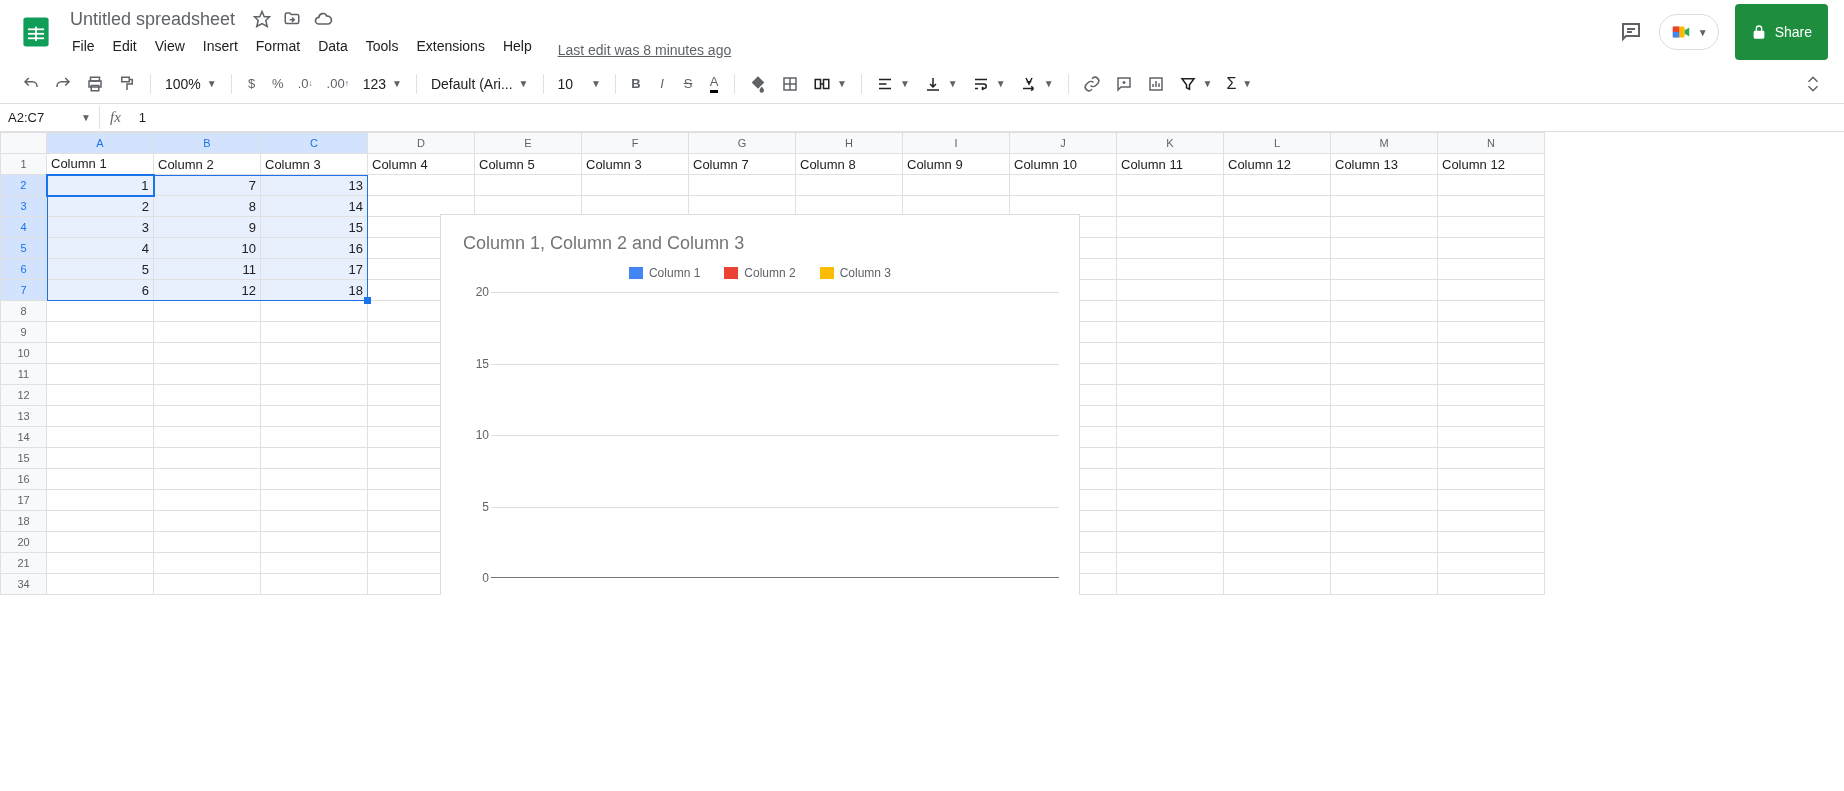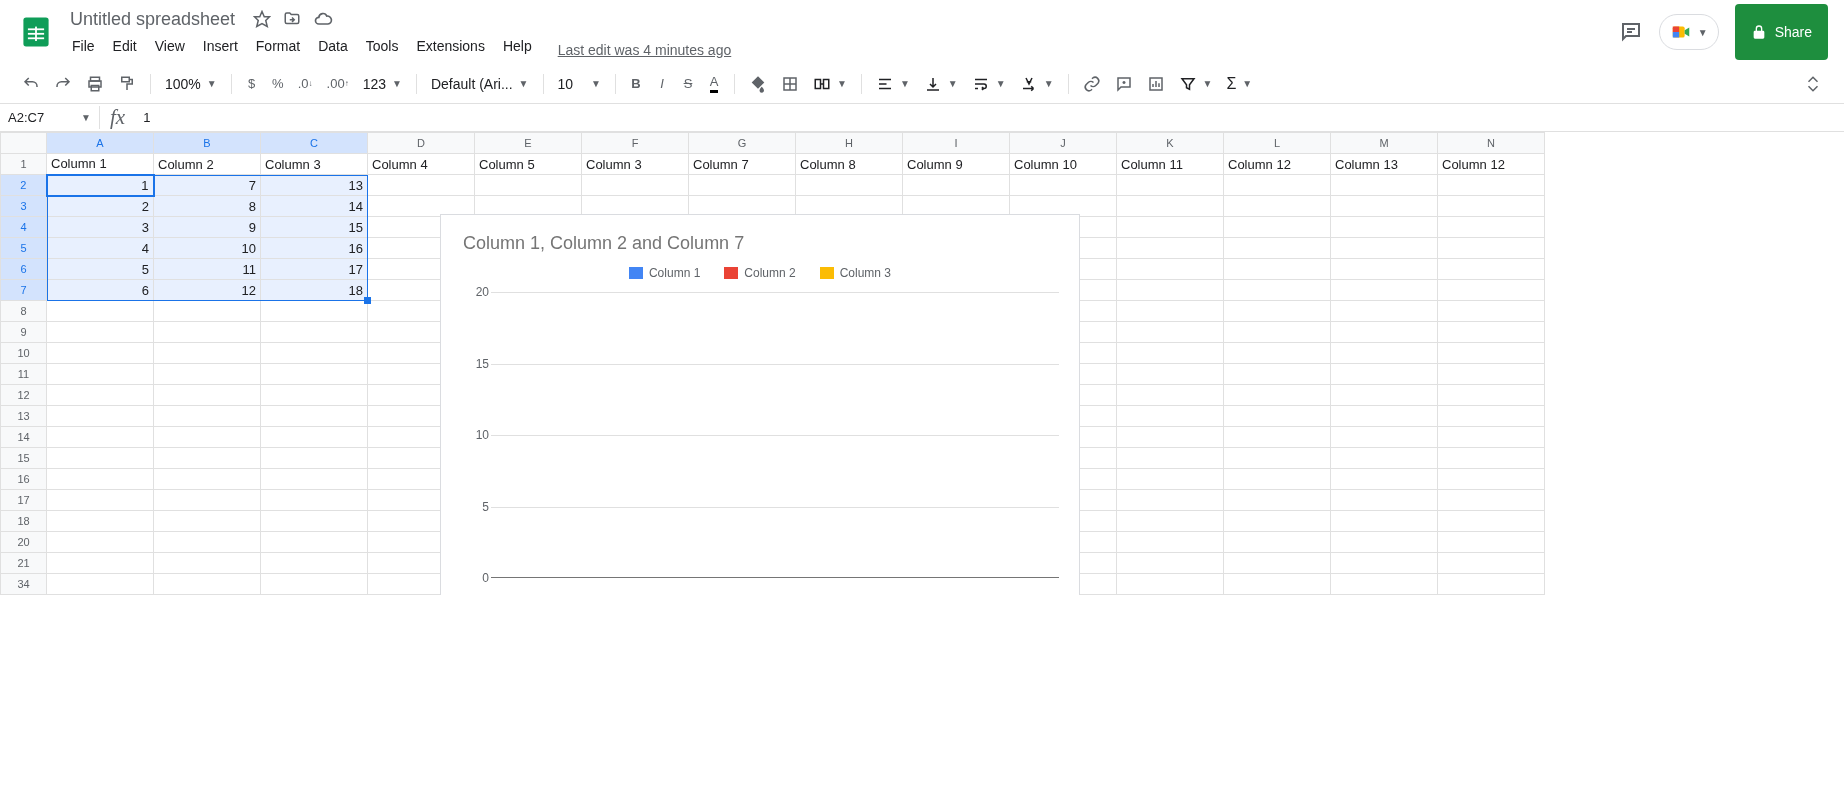--- a/index.html
+++ b/index.html
@@ -25,21 +25,21 @@
 .toolbar { display: flex; align-items: center; padding: 4px 16px; border-bottom: 1px solid #e0e0e0; height: 40px; gap: 2px; }
 .tb-btn { padding: 6px; color: #5f6368; cursor: pointer; display: flex; align-items: center; border-radius: 2px; min-width: 24px; justify-content: center; }
 .tb-sep { width: 1px; height: 20px; background: #e0e0e0; margin: 0 6px; }
 .tb-text { font-size: 14px; color: #202124; padding: 4px 6px; display: flex; align-items: center; gap: 4px; cursor: pointer; }
 .tb-dd { font-size: 10px; color: #5f6368; margin-left: 2px; }
 .tb-expand { margin-left: auto; }
 
 
 .formula-row { display: flex; align-items: center; border-bottom: 1px solid #e0e0e0; height: 28px; }
 .name-box { width: 100px; padding: 4px 8px; font-size: 13px; border-right: 1px solid #e0e0e0; display: flex; align-items: center; justify-content: space-between; }
-.fx-label { padding: 0 10px; color: #5f6368; font-style: italic; font-family: serif; font-size: 21px; }
+.fx-label { padding: 0 10px; color: #5f6368; font-style: italic; font-family: serif; font-size: 15px; }
 .fx-input { flex: 1; padding: 4px 8px; font-size: 13px; }
 
 
 .grid-area { position: relative; overflow: hidden; }
 .grid { border-collapse: collapse; table-layout: fixed; }
 .grid th, .grid td { border: 1px solid #e0e0e0; height: 21px; font-size: 13px; font-weight: normal; }
 .grid .corner { width: 46px; background: #f8f9fa; }
 .grid .col-h { width: 107px; background: #f8f9fa; text-align: center; color: #5f6368; font-size: 11px; }
 .grid .row-h { width: 46px; background: #f8f9fa; text-align: center; color: #5f6368; font-size: 11px; }
 .grid td { padding: 0 4px; }
@@ -103,21 +103,21 @@
     <div class="menu-row">
       <span class="menu-item">File</span>
       <span class="menu-item">Edit</span>
       <span class="menu-item">View</span>
       <span class="menu-item">Insert</span>
       <span class="menu-item">Format</span>
       <span class="menu-item">Data</span>
       <span class="menu-item">Tools</span>
       <span class="menu-item">Extensions</span>
       <span class="menu-item">Help</span>
-      <span class="last-edit">Last edit was 4 minutes ago</span>
+      <span class="last-edit">Last edit was 8 minutes ago</span>
     </div>
   </div>
   <div class="header-right">
     <span class="hdr-icon">
         <svg width="24" height="24" viewBox="0 0 24 24" fill="none" stroke="currentColor" stroke-width="2">
           <path d="M4 4h16v12H7l-3 3V4z"></path>
           <path d="M8 9h8M8 12h5"></path>
         </svg>
       </span>
     <span class="meet-btn">
@@ -664,21 +664,21 @@
           <td class="txt"></td>
           <td class="txt"></td>
           <td class="txt"></td>
         </tr>
       </tbody>
     </table>
   <div class="sel-border" id="sel-border" style="left: 47px; top: 43px; width: 321px; height: 126px;"></div>
   <div class="sel-handle" id="sel-handle" style="left: 364px; top: 165px;"></div>
 
   <div class="chart">
-    <div class="chart-title">Column 1, Column 2 and Column 7</div>
+    <div class="chart-title">Column 1, Column 2 and Column 3</div>
     <div class="legend" id="legend">
         <div class="legend-item">
           <span class="legend-sw" style="background:#4285f4"></span>
           <span>Column 1</span>
         </div>
         <div class="legend-item">
           <span class="legend-sw" style="background:#ea4335"></span>
           <span>Column 2</span>
         </div>
         <div class="legend-item">

